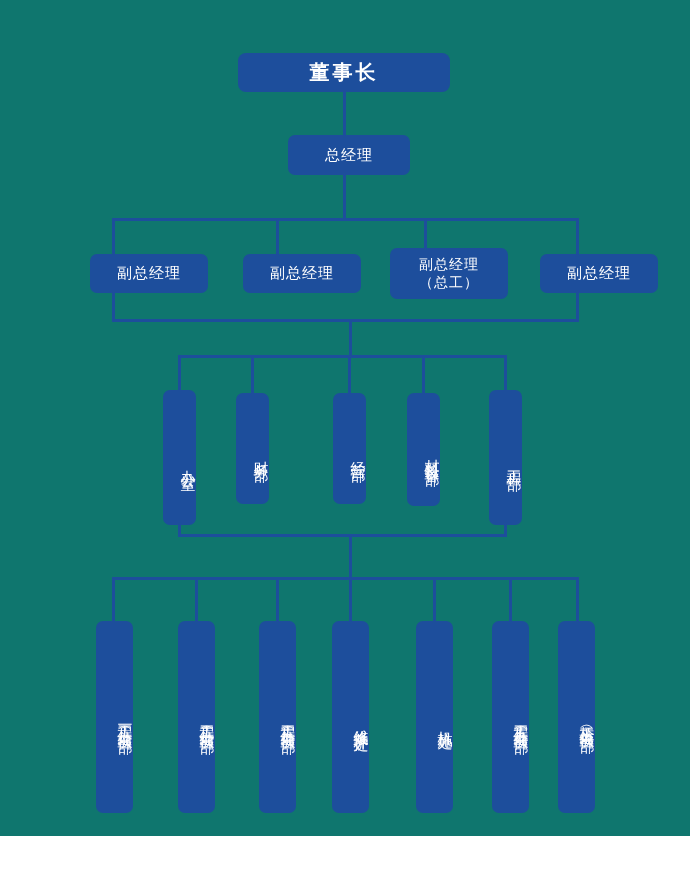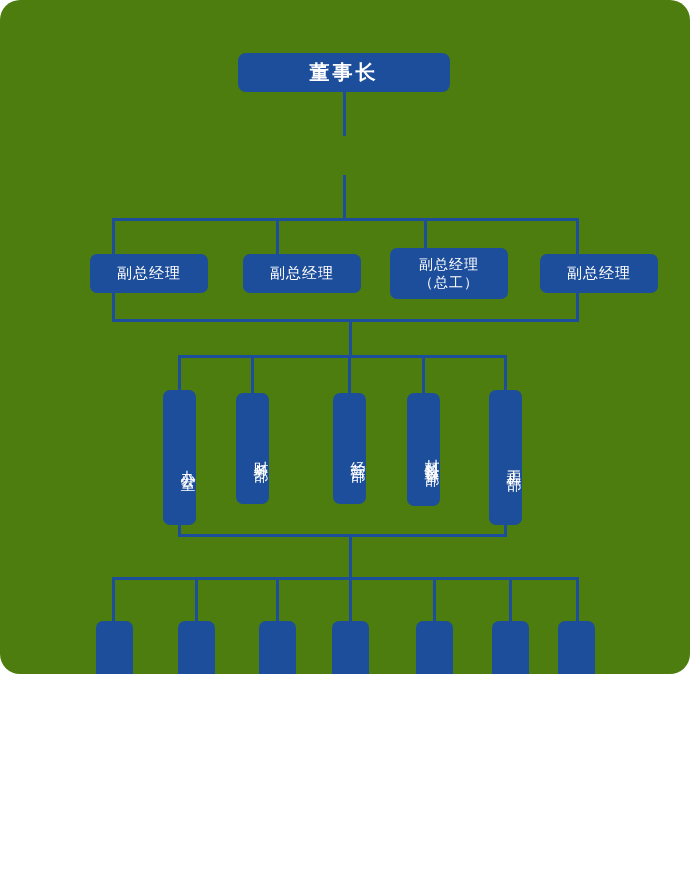--- a/index.html
+++ b/index.html
@@ -3,25 +3,24 @@
 <meta charset="utf-8">
 <style>
   html, body {
     margin: 0;
     padding: 0;
     background: #ffffff;
   }
   #chart {
     position: relative;
     width: 690px;
-    height: 674px;
-    background: #4d7c0f;
+    height: 836px;
+    background: #0f766e;
     overflow: hidden;
     font-family: "Liberation Sans", "DejaVu Sans", sans-serif;
-    border-radius: 20px;
   }
   .node {
     position: absolute;
     background: #1d4e9c;
     border-radius: 7px;
     color: #ffffff;
     display: flex;
     align-items: center;
     justify-content: center;
     text-align: center;
@@ -142,20 +141,23 @@
   <div class="ln v" style="left:276px; top:577px; height:47px;"></div>
   <div class="ln v" style="left:349px; top:577px; height:47px;"></div>
   <div class="ln v" style="left:433px; top:577px; height:47px;"></div>
   <div class="ln v" style="left:509px; top:577px; height:47px;"></div>
   <div class="ln v" style="left:576px; top:577px; height:47px;"></div>
 
   <div class="node h-node" id="n-chairman">
     <span class="txt">董事长</span>
   </div>
 
+  <div class="node h-node" id="n-gm">
+    <span class="txt">总经理</span>
+  </div>
 
   <div class="node h-node dgm" id="n-dgm-1">
     <span class="txt">副总经理</span>
   </div>
   <div class="node h-node dgm" id="n-dgm-2">
     <span class="txt">副总经理</span>
   </div>
   <div class="node h-node dgm" id="n-dgm-3">
     <span class="txt">副总经理
 （总工）</span>

